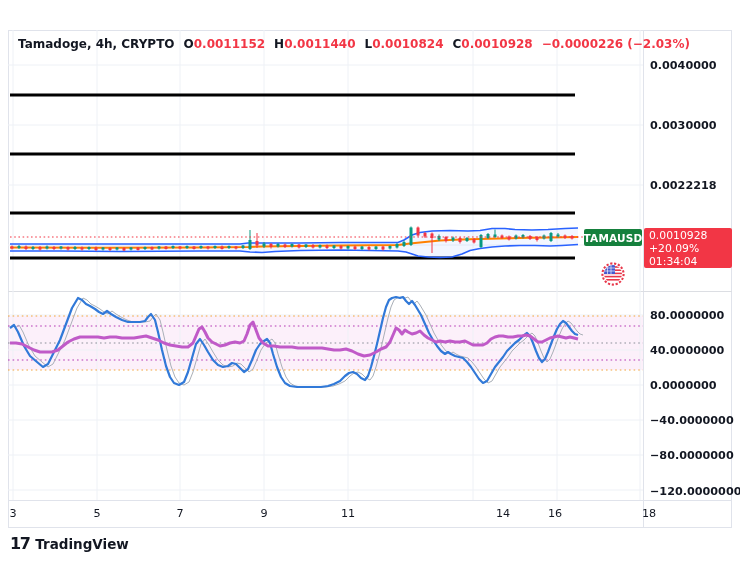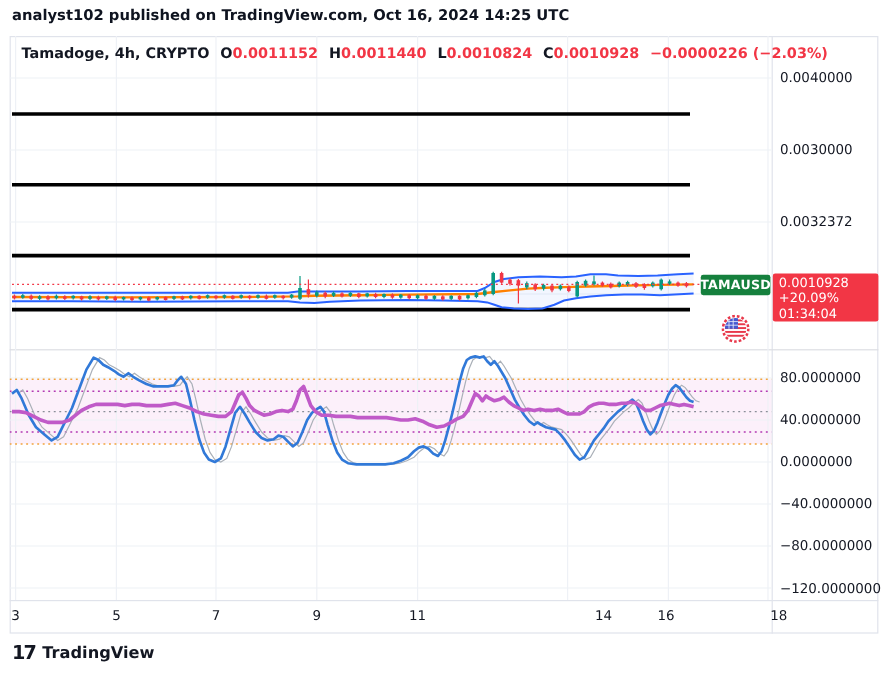--- a/index.html
+++ b/index.html
@@ -10,37 +10,36 @@
   .axis-sep-v{position:absolute;left:643px;top:30px;width:1px;height:498px;background:#e0e3eb;}
   .panel-sep{position:absolute;left:8px;top:291px;width:724px;height:1px;background:#dcdee3;}
   .time-sep{position:absolute;left:8px;top:500px;width:724px;height:1px;background:#e0e3eb;}
   .legend{position:absolute;left:18px;top:37px;font-size:12px;font-weight:600;white-space:nowrap;}
   .legend .sym{color:#131722;}
   .legend .k{color:#131722;margin-left:9px;}
   .legend .v{color:#f23645;}
   .legend .chg{color:#f23645;margin-left:9px;}
   .usd-btn{position:absolute;left:648px;top:31px;width:82px;height:25px;border:1px solid #e0e3eb;border-radius:6px;
            box-sizing:border-box;background:#fff;font-size:12px;color:#131722;display:flex;align-items:center;padding-left:10px;cursor:pointer;}
-  .axlbl{position:absolute;font-size:11.2px;color:#131722;transform:translateY(-50%);white-space:nowrap;}
+  .axlbl{position:absolute;font-size:11.2px;color:#131722;transform:translateY(-50%);white-space:nowrap;font-weight:bold;}
   .tlbl{position:absolute;top:507px;font-size:11.2px;color:#131722;transform:translateX(-50%);}
   .price-tag{position:absolute;left:644px;top:228px;width:88px;height:40px;background:#f23645;color:#fff;
              font-size:10.8px;line-height:13px;padding:1px 0 0 5px;box-sizing:border-box;border-radius:2px;}
   .sym-tag{position:absolute;left:584px;top:229px;width:58px;height:17px;background:#15803d;color:#fff;
            font-size:10.5px;font-weight:700;display:flex;align-items:center;justify-content:center;border-radius:2px;letter-spacing:.2px;}
   .logo{position:absolute;left:10px;top:536px;display:flex;align-items:flex-end;gap:6px;cursor:pointer;}
   .logo .mark{font-size:16px;font-weight:900;letter-spacing:-1.5px;color:#131722;font-style:normal;line-height:16px;}
   .logo .txt{font-size:13.5px;font-weight:600;color:#131722;}
   svg.chart{position:absolute;left:0;top:0;pointer-events:none;}
   .flag{position:absolute;left:601px;top:262px;width:24px;height:24px;cursor:pointer;}
 </style>
 </head>
 <body>
 
 <div class="page">
-  <div class="hdr">analyst102 published on TradingView.com, Oct 16, 2024 14:25 UTC</div>
 
   <div class="card"></div>
   <div class="axis-sep-v"></div>
   <div class="panel-sep"></div>
   <div class="time-sep"></div>
 
   <svg class="chart" id="chart-svg" width="740" height="562" viewBox="0 0 740 562">
       <defs>
         <clipPath id="plotclip">
           <rect x="8" y="30" width="635" height="470"></rect>
@@ -249,21 +248,21 @@
     </svg>
 
   <div class="legend">
     <span class="sym">Tamadoge, 4h, CRYPTO</span><span id="ohlc-items"><span class="k">O</span><span class="v">0.0011152</span><span class="k">H</span><span class="v">0.0011440</span><span class="k">L</span><span class="v">0.0010824</span><span class="k">C</span><span class="v">0.0010928</span></span><span class="chg">−0.0000226 (−2.03%)</span>
   </div>
 
 
   <div id="price-labels">
       <div class="axlbl" style="left: 650px; top: 65px;">0.0040000</div>
       <div class="axlbl" style="left: 650px; top: 125px;">0.0030000</div>
-      <div class="axlbl" style="left: 650px; top: 185px;">0.0032372</div>
+      <div class="axlbl" style="left: 650px; top: 185px;">0.0022218</div>
     </div>
   <div id="ind-labels">
       <div class="axlbl" style="left: 650px; top: 315px;">80.0000000</div>
       <div class="axlbl" style="left: 650px; top: 350px;">40.0000000</div>
       <div class="axlbl" style="left: 650px; top: 385px;">0.0000000</div>
       <div class="axlbl" style="left: 650px; top: 420px;">−40.0000000</div>
       <div class="axlbl" style="left: 650px; top: 455px;">−80.0000000</div>
       <div class="axlbl" style="left: 650px; top: 491px;">−120.0000000</div>
     </div>
   <div id="time-labels">

